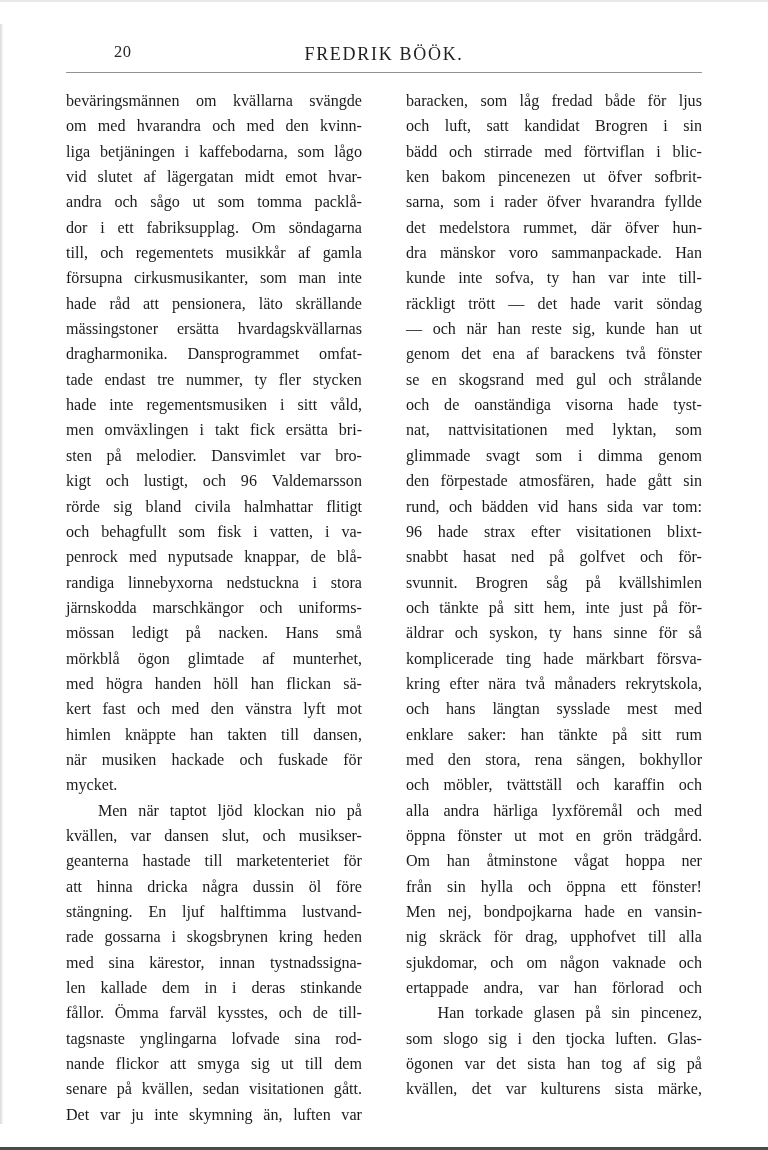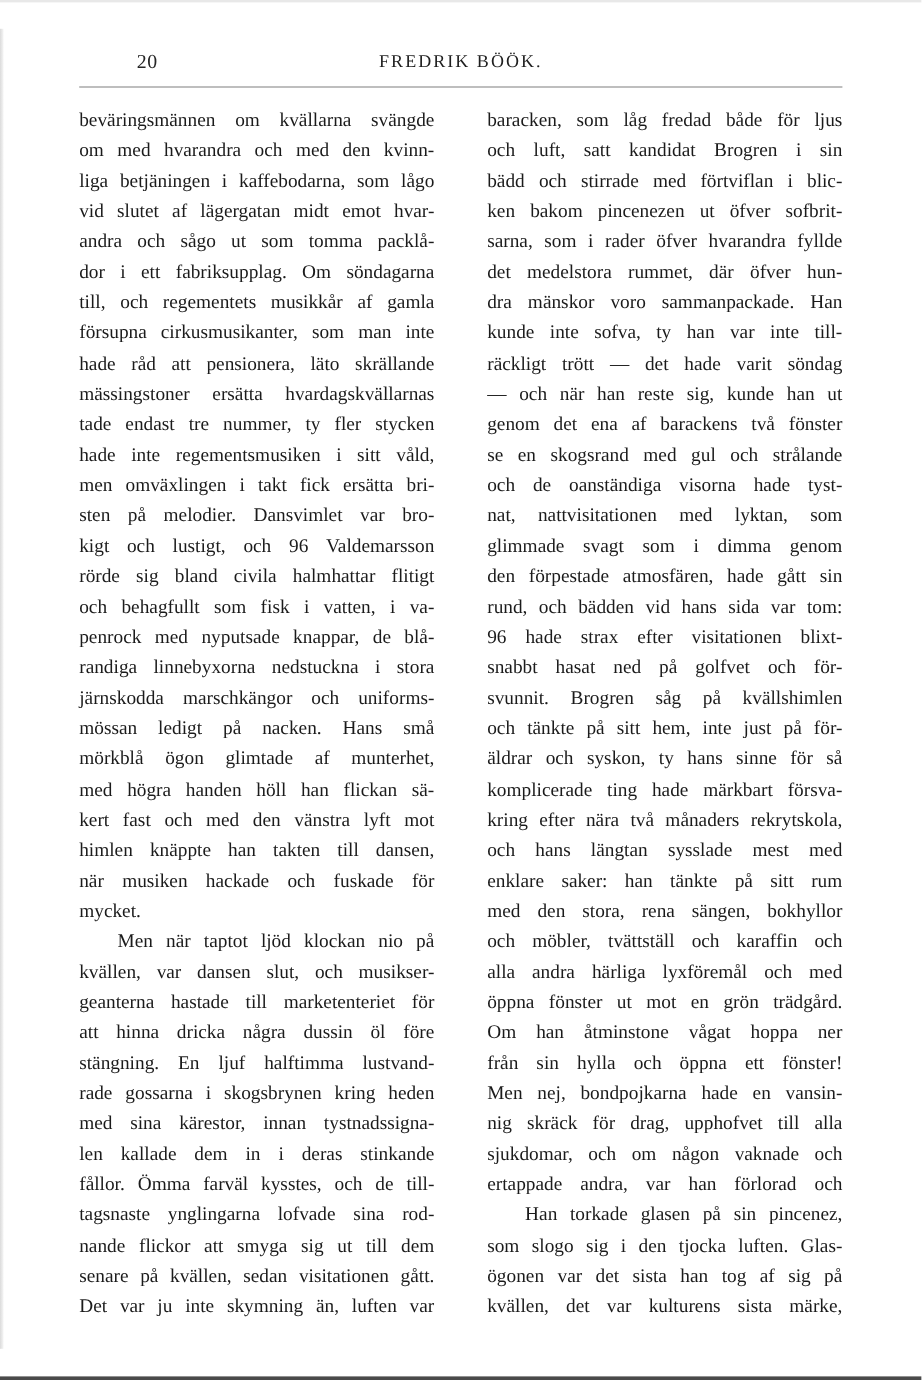--- a/index.html
+++ b/index.html
@@ -69,21 +69,21 @@
     letter-spacing: 0.5px;
     color: #262626;
     margin-left: 48px;
   }
   .runtitle {
     position: absolute;
     left: 0;
     top: 2px;
     width: 636px;
     text-align: center;
-    font-size: 15px;
+    font-size: 18px;
     letter-spacing: 1.7px;
     color: #1f1f1f;
   }
   .runrule {
     position: absolute;
     left: 66px;
     top: 72px;
     width: 636px;
     height: 1px;
     background: #3a3a3a;
@@ -149,20 +149,21 @@
           <span class="ln just"><span>beväringsmännen</span><span>om</span><span>kvällarna</span><span>svängde</span></span>
           <span class="ln just"><span>om</span><span>med</span><span>hvarandra</span><span>och</span><span>med</span><span>den</span><span>kvinn-</span></span>
           <span class="ln just"><span>liga</span><span>betjäningen</span><span>i</span><span>kaffebodarna,</span><span>som</span><span>lågo</span></span>
           <span class="ln just"><span>vid</span><span>slutet</span><span>af</span><span>lägergatan</span><span>midt</span><span>emot</span><span>hvar-</span></span>
           <span class="ln just"><span>andra</span><span>och</span><span>sågo</span><span>ut</span><span>som</span><span>tomma</span><span>packlå-</span></span>
           <span class="ln just"><span>dor</span><span>i</span><span>ett</span><span>fabriksupplag.</span><span>Om</span><span>söndagarna</span></span>
           <span class="ln just"><span>till,</span><span>och</span><span>regementets</span><span>musikkår</span><span>af</span><span>gamla</span></span>
           <span class="ln just"><span>försupna</span><span>cirkusmusikanter,</span><span>som</span><span>man</span><span>inte</span></span>
           <span class="ln just"><span>hade</span><span>råd</span><span>att</span><span>pensionera,</span><span>läto</span><span>skrällande</span></span>
           <span class="ln just"><span>mässingstoner</span><span>ersätta</span><span>hvardagskvällarnas</span></span>
+          <span class="ln just"><span>dragharmonika.</span><span>Dansprogrammet</span><span>omfat-</span></span>
           <span class="ln just"><span>tade</span><span>endast</span><span>tre</span><span>nummer,</span><span>ty</span><span>fler</span><span>stycken</span></span>
           <span class="ln just"><span>hade</span><span>inte</span><span>regementsmusiken</span><span>i</span><span>sitt</span><span>våld,</span></span>
           <span class="ln just"><span>men</span><span>omväxlingen</span><span>i</span><span>takt</span><span>fick</span><span>ersätta</span><span>bri-</span></span>
           <span class="ln just"><span>sten</span><span>på</span><span>melodier.</span><span>Dansvimlet</span><span>var</span><span>bro-</span></span>
           <span class="ln just"><span>kigt</span><span>och</span><span>lustigt,</span><span>och</span><span>96</span><span>Valdemarsson</span></span>
           <span class="ln just"><span>rörde</span><span>sig</span><span>bland</span><span>civila</span><span>halmhattar</span><span>flitigt</span></span>
           <span class="ln just"><span>och</span><span>behagfullt</span><span>som</span><span>fisk</span><span>i</span><span>vatten,</span><span>i</span><span>va-</span></span>
           <span class="ln just"><span>penrock</span><span>med</span><span>nyputsade</span><span>knappar,</span><span>de</span><span>blå-</span></span>
           <span class="ln just"><span>randiga</span><span>linnebyxorna</span><span>nedstuckna</span><span>i</span><span>stora</span></span>
           <span class="ln just"><span>järnskodda</span><span>marschkängor</span><span>och</span><span>uniforms-</span></span>

